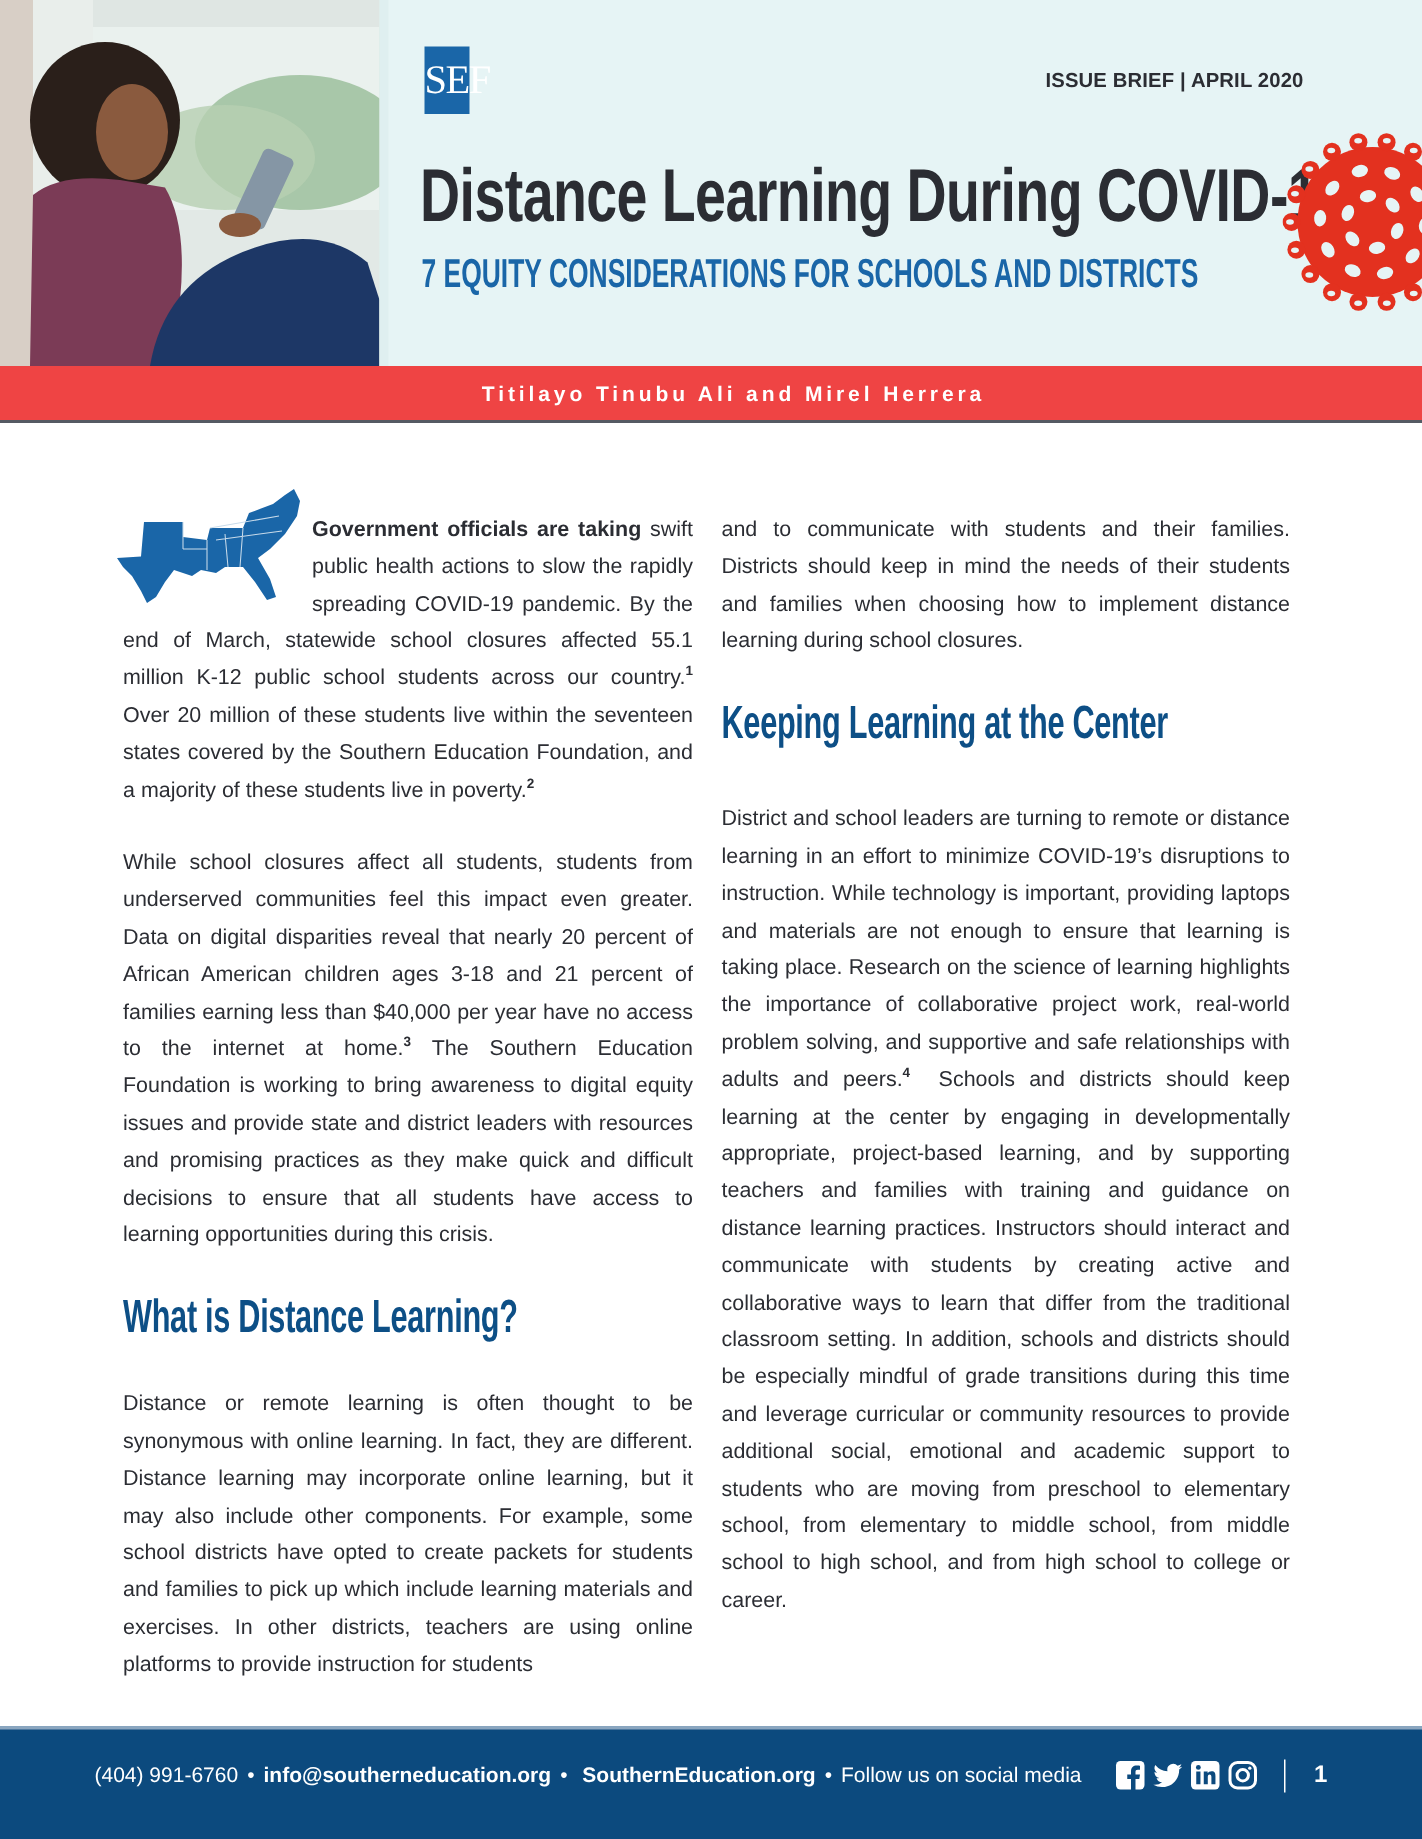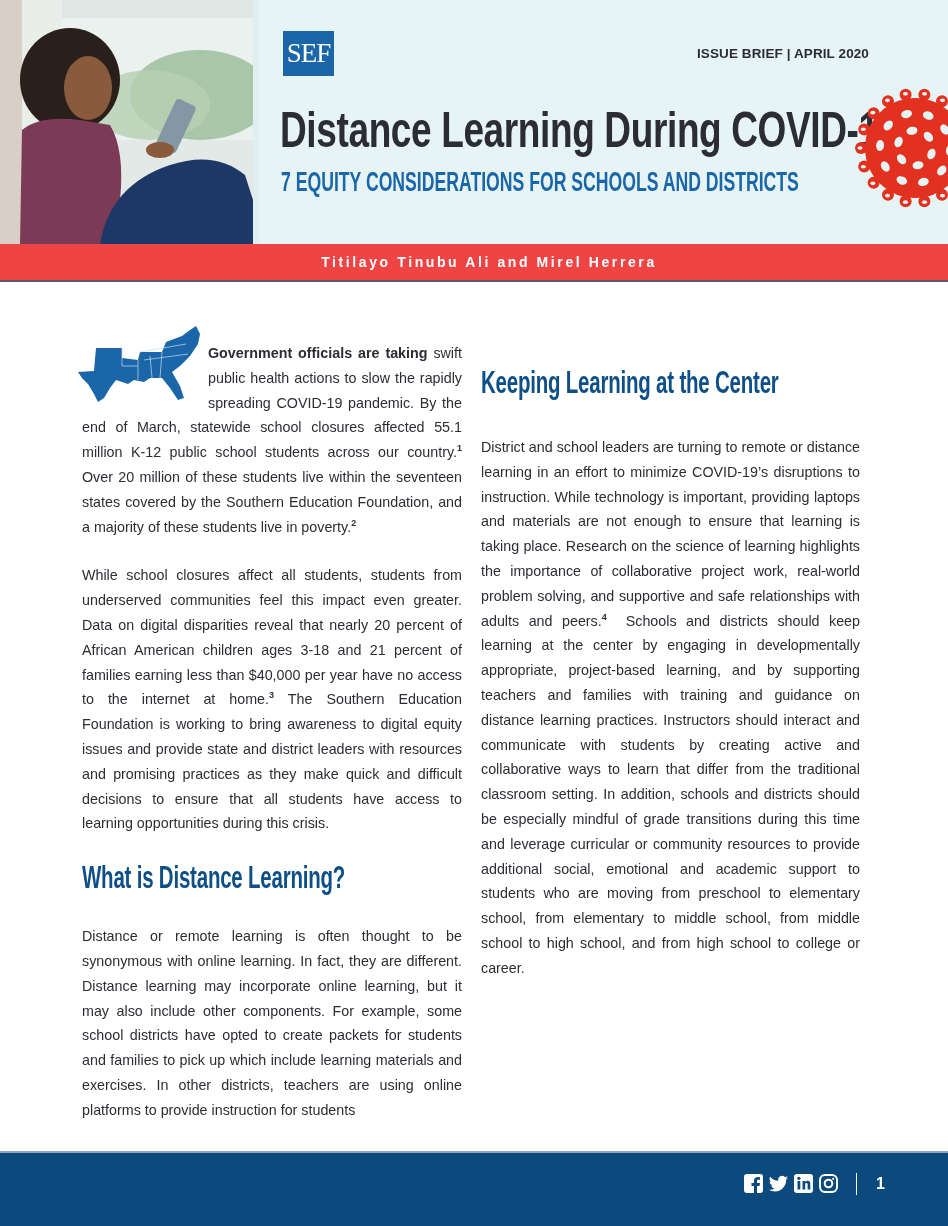--- a/index.html
+++ b/index.html
@@ -6,21 +6,21 @@
   html, body { width: 948px; height: 1226px; background: #ffffff; overflow: hidden; }
   body { position: relative; font-family: "Liberation Sans", sans-serif; color: #2b2d33; }
 
   
   .header { position: absolute; left: 0; top: 0; width: 948px; height: 244px; background: #e6f4f5; overflow: hidden; }
   .photo { position: absolute; left: 0; top: 0; width: 253px; height: 244px; overflow: hidden;
     background: linear-gradient(90deg, #d9d3cc 0 20px, #eef2ef 20px 60px, #cfe0d4 60px 100%); }
   .photo svg { display: block; }
   .photo-edge { position: absolute; left: 253px; top: 0; width: 6px; height: 244px; background: #dfeff0; }
 
-  .logo-box { position: absolute; left: 283px; top: 31px; width: 51px; height: 45px; background: #1a66a8;
+  .logo-box { position: absolute; left: 283px; top: 31px; width: 30px; height: 45px; background: #1a66a8;
     color: #fff; font-family: "Liberation Serif", serif; font-size: 27px; line-height: 45px; text-align: center; letter-spacing: -1px; }
   .org-name { position: absolute; left: 347px; top: 46px; font-family: "Liberation Sans", sans-serif; font-weight: bold;
     font-size: 13.5px; letter-spacing: 2.6px; color: #1a66a8; }
   .issue { position: absolute; left: 697px; top: 46px; font-weight: bold; font-size: 13.5px; color: #2b2d33; letter-spacing: 0.1px; }
 
   .title { position: absolute; left: 280px; top: 100px; font-family: "Liberation Sans Narrow", "Liberation Sans", sans-serif;
     font-weight: bold; font-size: 50px; line-height: 60px; color: #2b2d33; transform: scaleX(0.74); transform-origin: left top; white-space: nowrap; letter-spacing: -0.5px; }
   .subtitle { position: absolute; left: 281px; top: 165px; font-family: "Liberation Sans", sans-serif; font-weight: bold;
     font-size: 27px; line-height: 34px; color: #1a66a8; transform: scaleX(0.653); transform-origin: left top; white-space: nowrap; }
   .virus { position: absolute; left: 855px; top: 86px; }
@@ -158,25 +158,29 @@
         </g>
       </svg>
     </span><span class="lead">Government officials are taking</span><span> swift public health actions to slow the rapidly spreading COVID-19 pandemic. By the end of March, statewide school closures affected 55.1 million K-12 public school students across our country.</span><sup>1</sup><span> Over 20 million of these students live within the seventeen states covered by the Southern Education Foundation, and a majority of these students live in poverty.</span><sup>2</sup>
   </p>
   <p><span>While school closures affect all students, students from underserved communities feel this impact even greater. Data on digital disparities reveal that nearly 20 percent of African American children ages 3-18 and 21 percent of families earning less than $40,000 per year have no access to the internet at home.</span><sup>3</sup><span> The Southern Education Foundation is working to bring awareness to digital equity issues and provide state and district leaders with resourc­es and promising practices as they make quick and diffi­cult decisions to ensure that all students have access to learning opportunities during this crisis.</span></p>
   <div class="h2 h2-left">What is Distance Learning?</div>
   <p style="margin-top:0">Distance or remote learning is often thought to be synonymous with online learning. In fact, they are different. Distance learning may incorporate online learning, but it may also include other components. For example, some school districts have opted to create packets for students and families to pick up which include learning materials and exercises. In other districts, teachers are using online platforms to provide instruction for students</p>
 </div>
 
 <div class="col col-right">
+  <p>and to communicate with students and their families. Districts should keep in mind the needs of their students and families when choosing how to implement distance learning during school closures.</p>
   <div class="h2 h2-right">Keeping Learning at the Center</div>
   <p style="margin-top:0"><span>District and school leaders are turning to remote or distance learning in an effort to minimize COVID-19’s disruptions to instruction. While technology is important, providing laptops and materials are not enough to ensure that learning is taking place. Research on the science of learning highlights the importance of collaborative project work, real-world problem solving, and supportive and safe relationships with adults and peers.</span><sup>4</sup><span>&nbsp; Schools and districts should keep learning at the center by engaging in developmentally appropriate, project-based learning, and by supporting teachers and families with training and guidance on distance learning practices. Instructors should interact and communicate with students by creating active and collaborative ways to learn that differ from the traditional classroom setting. In addition, schools and districts should be especially mindful of grade transitions during this time and leverage curricular or community resources to provide additional social, emotional and academic support to students who are moving from preschool to elementary school, from elementary to middle school, from middle school to high school, and from high school to college or career.</span></p>
 </div>
 
 <div class="footer">
+  <div class="footer-line">
+    <span>(404) 991-6760</span><span class="dot">•</span><span class="b">info@southerneducation.org</span><span class="dot">•</span> <span class="b">SouthernEducation.org</span><span class="dot">•</span><span>Follow us on social media</span>
+  </div>
   <div class="social">
     <span>
       <svg width="21" height="21" viewBox="0 0 21 21">
           <rect x="1" y="1" width="19" height="19" rx="3" fill="#fff"></rect>
           <path d="M14 21 V13 H16.5 L17 10 H14 V8.3 C14 7.4 14.3 6.8 15.6 6.8 H17 V4.2 C16.7 4.1 15.8 4 14.8 4 C12.6 4 11 5.3 11 7.8 V10 H8.5 V13 H11 V21 Z" fill="#0c4a7e"></path>
         </svg>
     </span>
     <span>
       <svg width="21" height="21" viewBox="0 0 24 24">
           <path d="M23 5.5c-.8.4-1.7.6-2.6.7.9-.6 1.6-1.4 2-2.5-.9.5-1.9.9-2.9 1.1A4.5 4.5 0 0 0 11.8 8.9 12.8 12.8 0 0 1 2.5 4.2a4.5 4.5 0 0 0 1.4 6 4.5 4.5 0 0 1-2-.6v.1a4.5 4.5 0 0 0 3.6 4.4 4.5 4.5 0 0 1-2 .1 4.5 4.5 0 0 0 4.2 3.1A9 9 0 0 1 1 19.2 12.8 12.8 0 0 0 7.9 21c8.3 0 12.8-6.9 12.8-12.8v-.6c.9-.6 1.6-1.4 2.3-2.1z" fill="#fff"></path>

